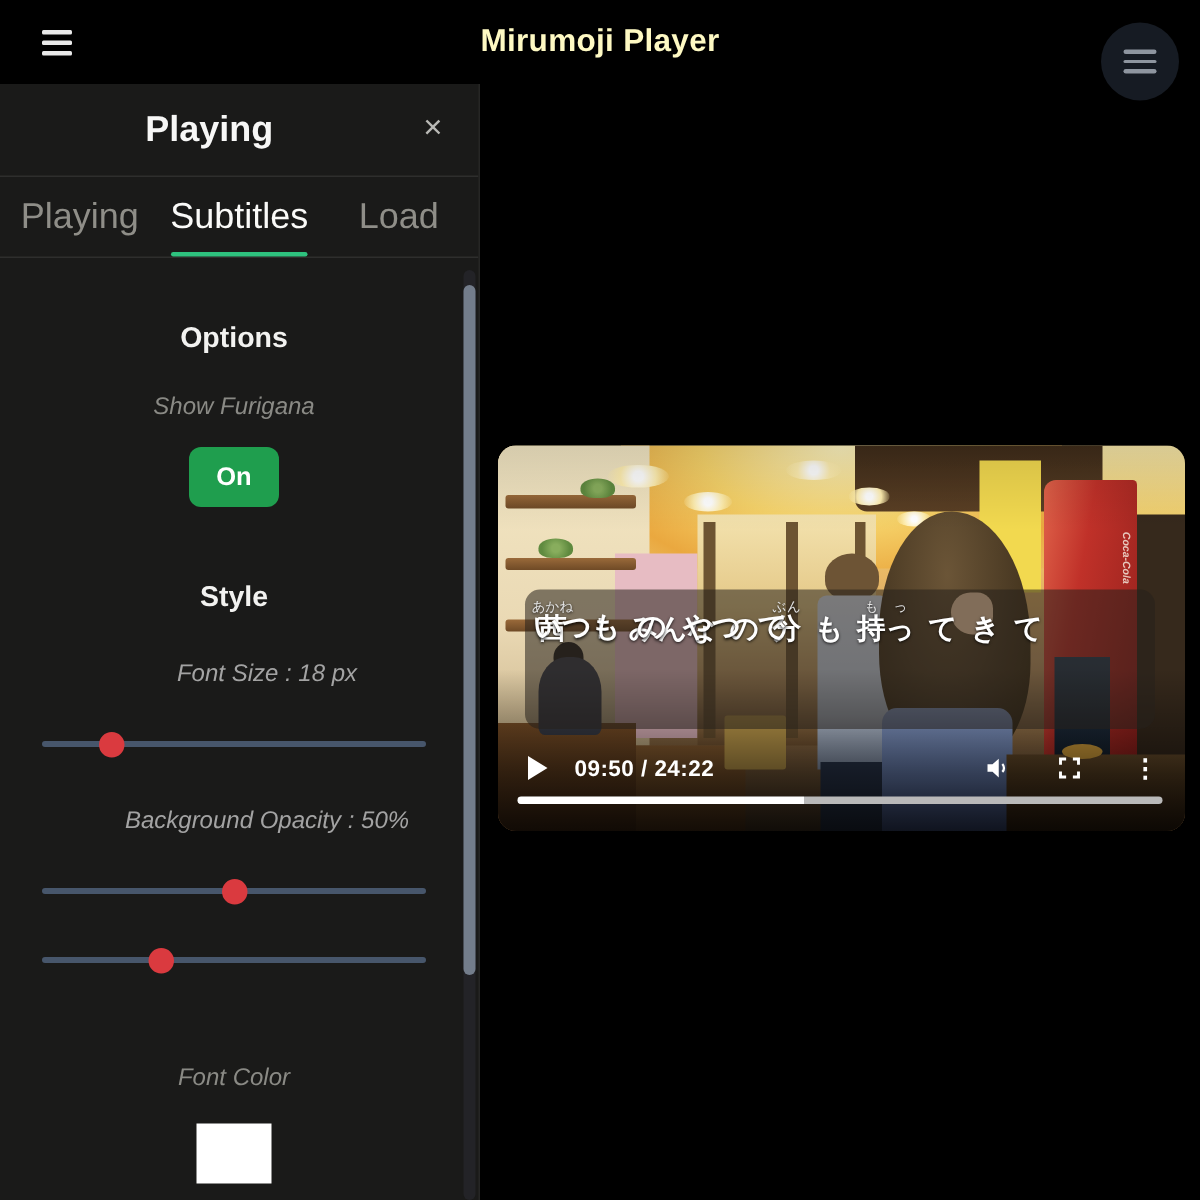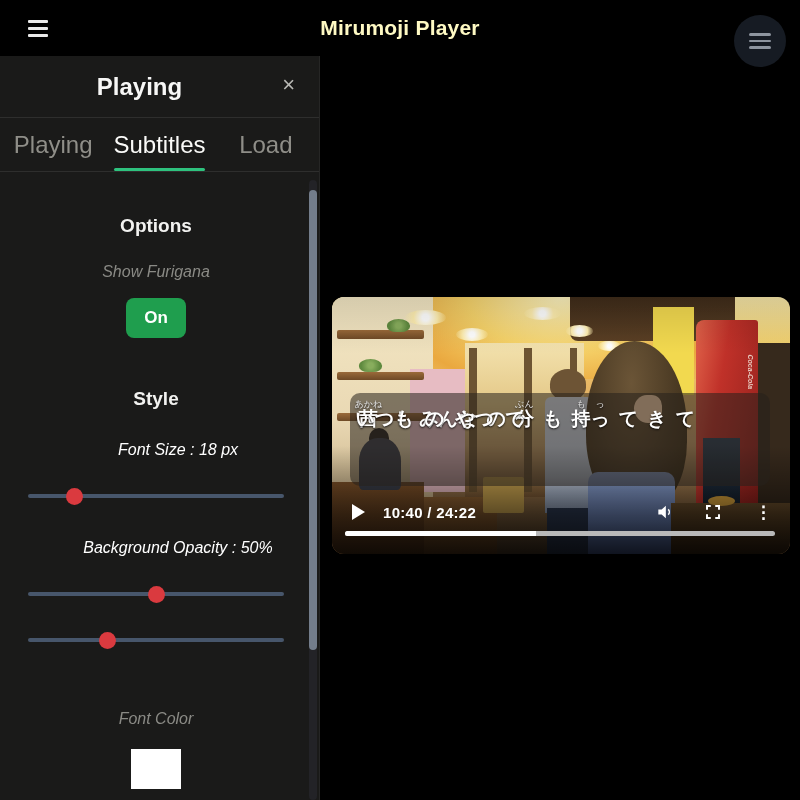--- a/index.html
+++ b/index.html
@@ -35,21 +35,21 @@
 
   .panel-content { position:absolute; left:0; top:117px; width:312px; bottom:0;
     text-align:center; overflow:hidden; }
   .sec-heading { color:#f2f2f0; font-size:19px; font-weight:bold; }
   .h-options { margin-top:42px; }
   .h-style { margin-top:50px; }
   .opt-label { margin-top:26px; color:#8a8a85; font-size:16px; font-style:italic; }
   .toggle-btn { margin-top:17px; width:60px; height:40px; border:none; border-radius:8px;
     background:#1f9e4e; color:#fff; font-size:17px; font-weight:bold; cursor:pointer;
     font-family:inherit; }
-  .slider-label { margin-top:31px; color:#ffffff; font-size:16px; font-style:italic;padding-left:44px; }
+  .slider-label { margin-top:31px; color:#a3a3a3; font-size:16px; font-style:italic;padding-left:44px; }
   .slider { position:relative; margin:28px 28px 0 28px; height:18px; cursor:pointer; }
   .slider .track { position:absolute; left:0; right:0; top:7px; height:4px; background:#47566b; border-radius:2px; }
   .slider .thumb { position:absolute; top:1px; width:17px; height:17px; border-radius:50%;
     background:#da3a3f; margin-left:-8px; left:var(--p,50%); }
   .gap-lg { margin-top:34px; }
   .font-color-label { margin-top:61px; color:#8a8a85; font-size:16px; font-style:italic; }
   .swatch { margin:21px auto 0 auto; width:50px; height:40px; background:#fff; cursor:pointer; }
 
   .scrollbar { position:absolute; right:2px; top:124px; width:8px; bottom:0;
     background:#232327; border-radius:4px; }
@@ -243,21 +243,21 @@
       <div class="shade"></div>
     </div>
 
     <div class="subtitle-box" id="subtitleBox">
         <div class="sub-line l1"><span class="tok"><ruby>茜<rt>あかね</rt></ruby></span><span class="tok">！</span><span class="tok">みんな</span><span class="tok">の</span><span class="tok"><ruby>分<rt>ぶん</rt></ruby></span><span class="tok">も</span><span class="tok"><ruby>持っ<rt>もっ</rt></ruby></span><span class="tok">て</span><span class="tok">き</span><span class="tok">て</span></div>
         <div class="sub-line l2"><span class="tok">いつも</span><span class="tok">の</span><span class="tok">やつ</span><span class="tok">で</span></div>
       </div>
 
     <div class="controls">
       <div class="play-btn"></div>
-      <div class="time">10:40 / 24:22</div>
+      <div class="time">09:50 / 24:22</div>
       <div class="ctrl-spacer"></div>
       <div class="cicon vol">
         <svg width="20" height="20" viewBox="0 0 24 24" fill="#fff">
           <path d="M4 9v6h4l5 4.5v-15L8 9H4z"></path>
           <path d="M16.5 8.2a5.3 5.3 0 0 1 0 7.6l-1.3-1.3a3.5 3.5 0 0 0 0-5z"></path>
         </svg>
       </div>
       <div class="cicon fs">
         <svg width="18" height="18" viewBox="0 0 24 24" fill="none" stroke="#fff" stroke-width="2.6">
           <path d="M4 9V4h5M15 4h5v5M20 15v5h-5M9 20H4v-5"></path>

